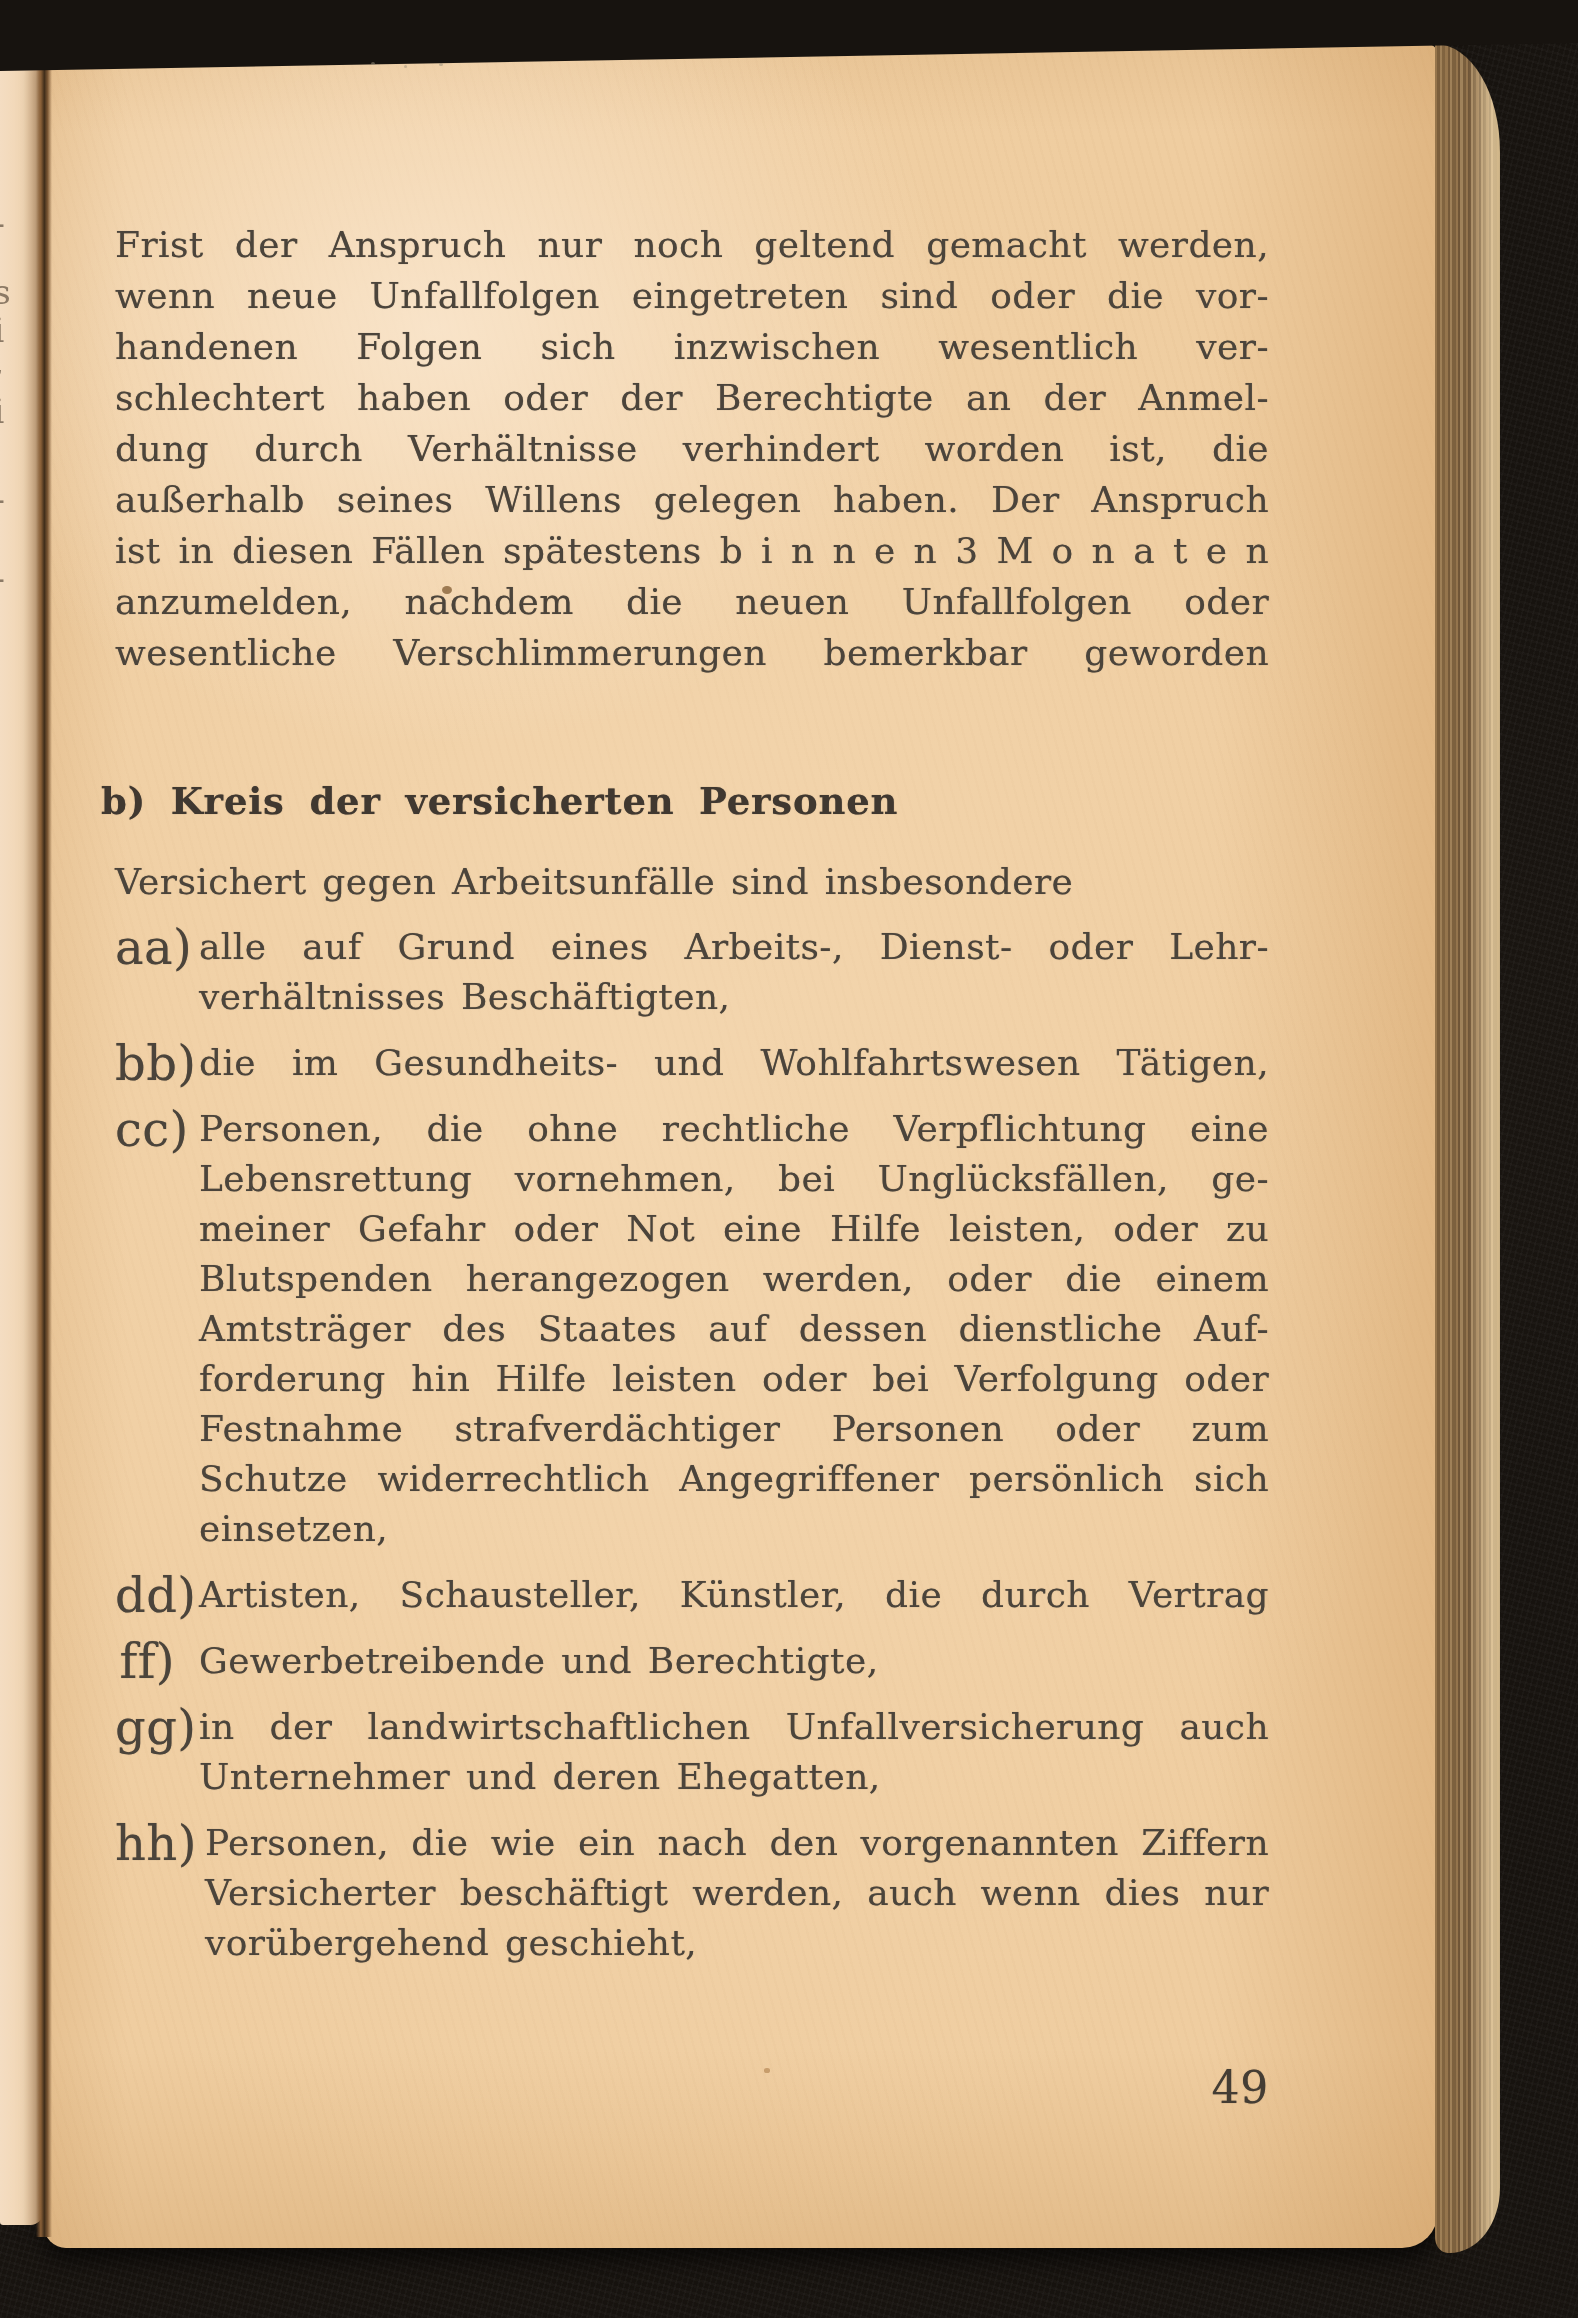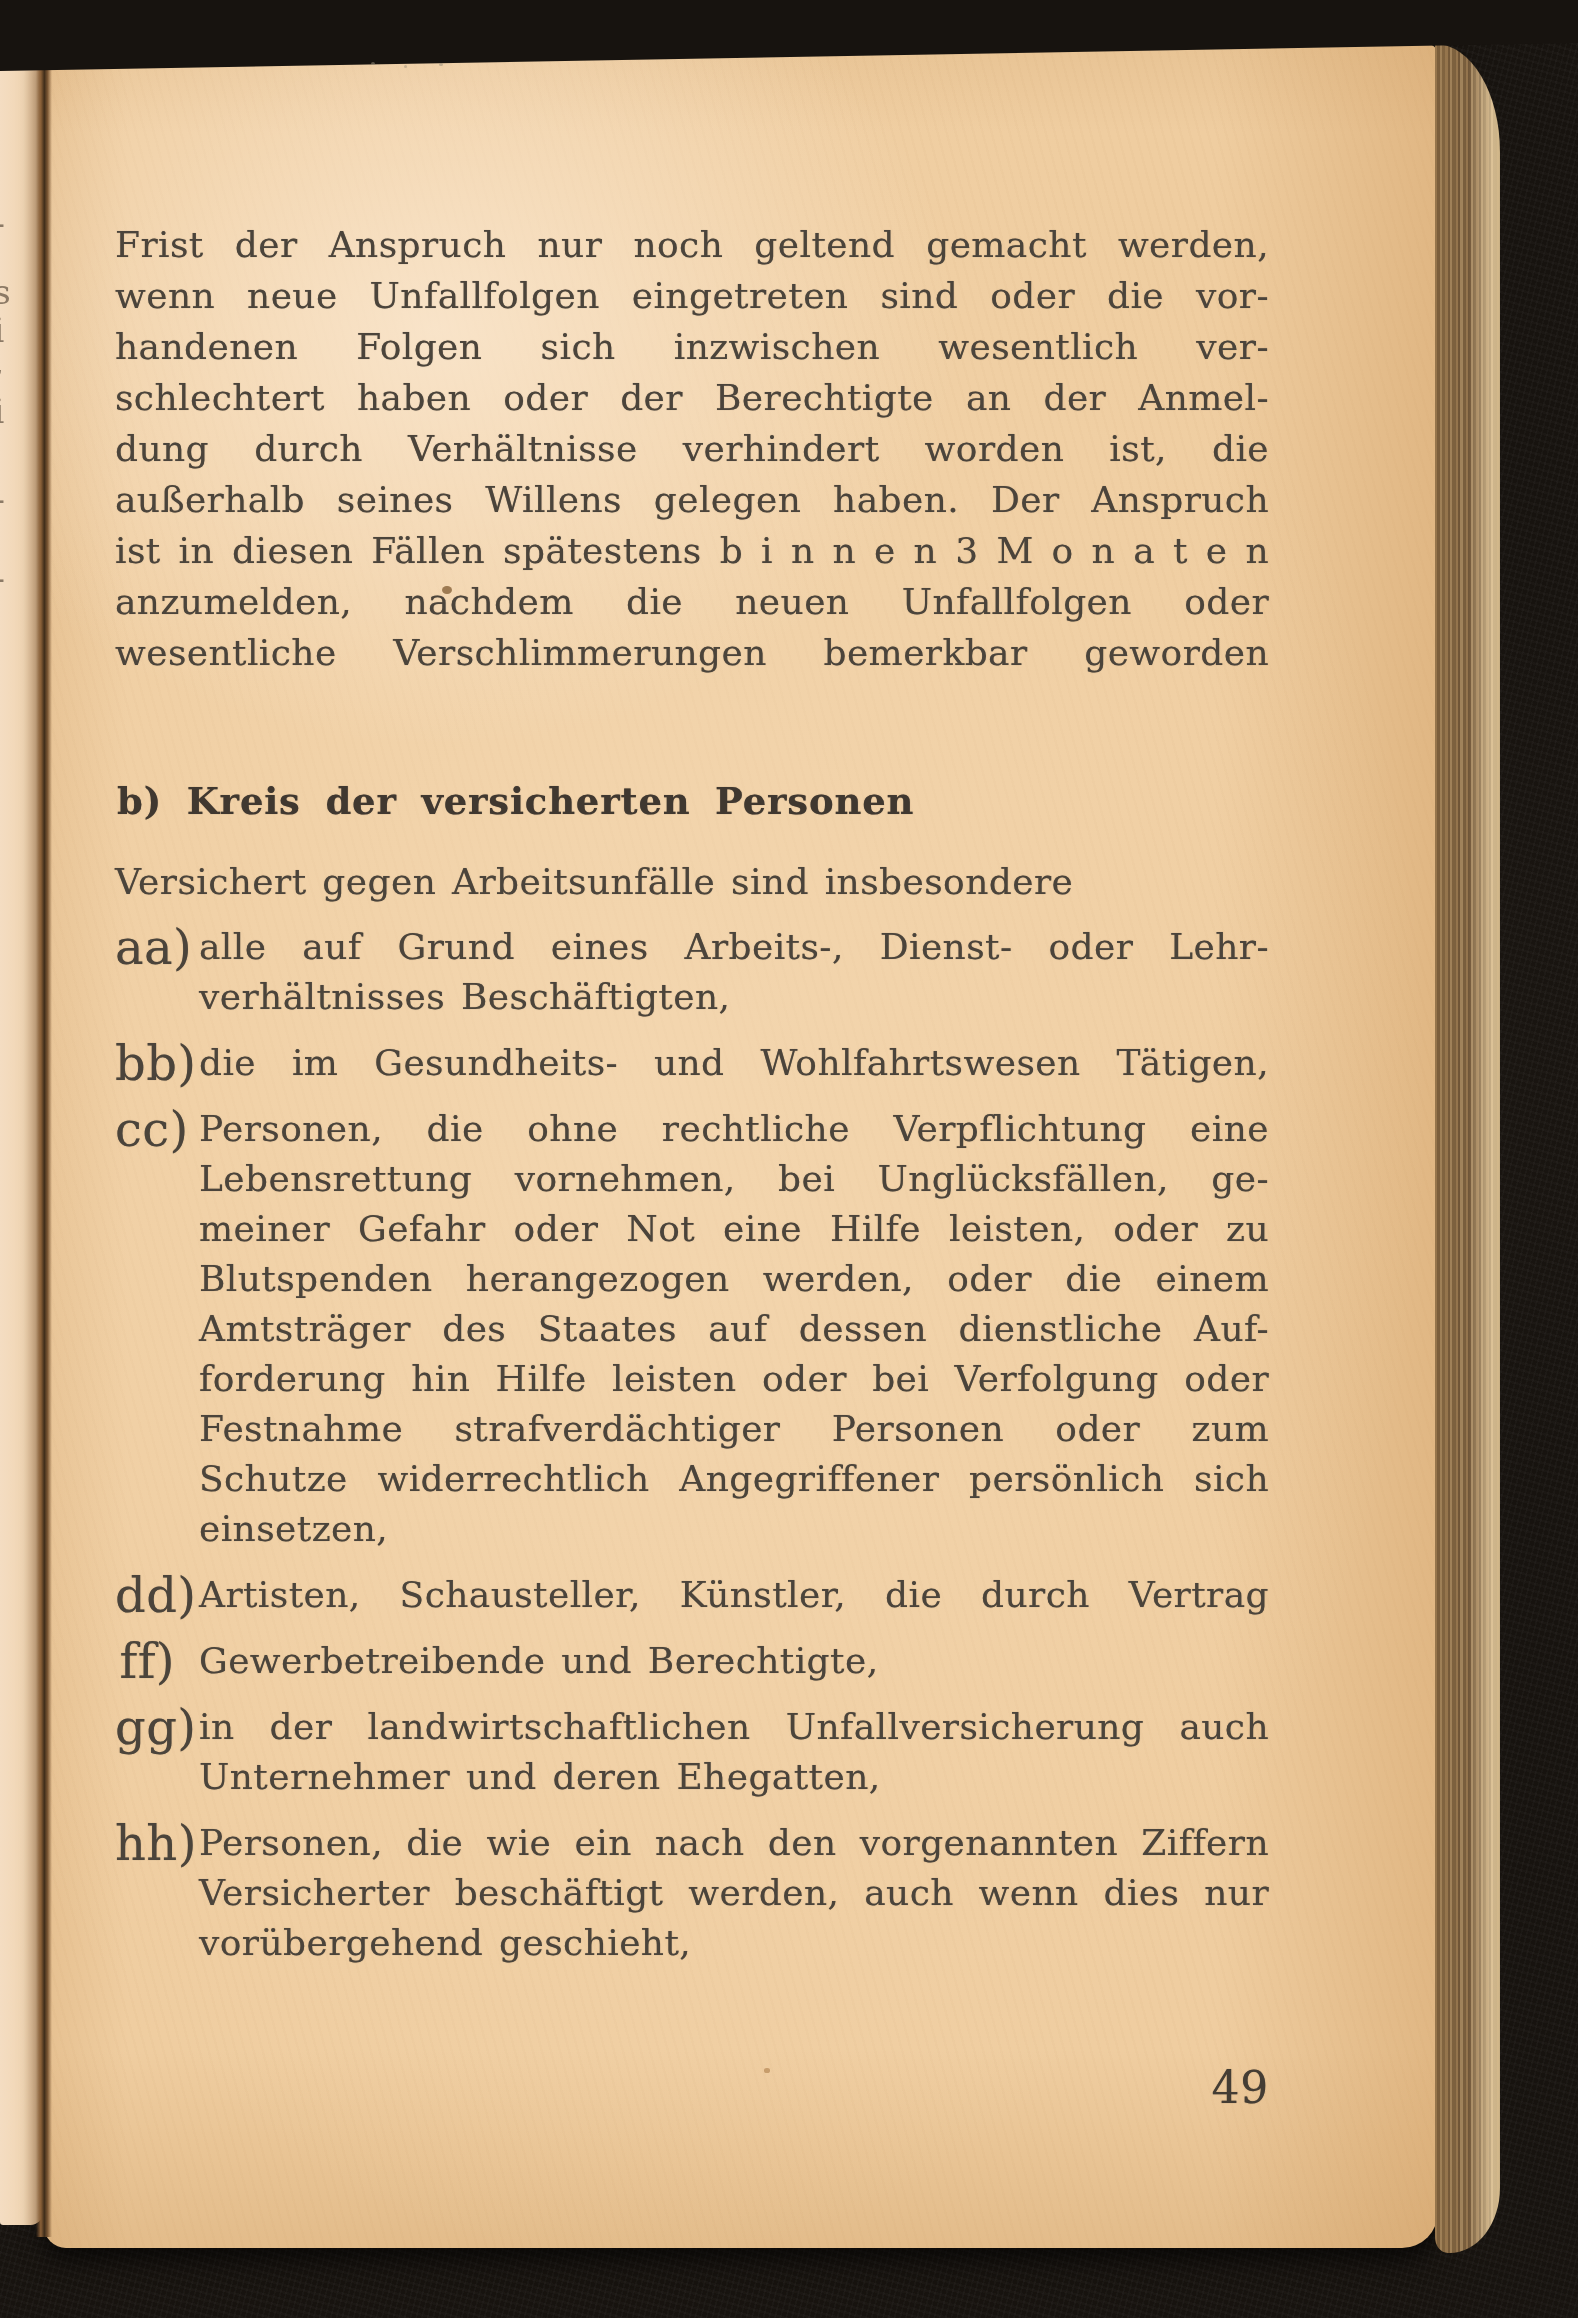--- a/index.html
+++ b/index.html
@@ -59,29 +59,29 @@
   
   .textlayer { position:absolute; left:0; top:0; width:1579px; height:2319px; z-index:6; color:#4b443b;border-radius:15px; }
   .line {
     font-size:36px; line-height:51px; word-spacing:4px; letter-spacing:0.4px;
     text-align:justify; text-align-last:justify;
     text-shadow:0 0 0.8px rgba(72,62,50,0.55);
   }
   .line.last { text-align-last:left; }
   .para { position:absolute; left:115px; width:1154px; }
   .heading {
-    position:absolute; left:117px; top:778px; font-size:37px; line-height:47px;
+    position:absolute; left:101px; top:778px; font-size:37px; line-height:47px;
     font-weight:bold; color:#403830; letter-spacing:0.8px; word-spacing:11px;
     text-shadow:0 0 0.8px rgba(60,50,40,0.6);
     text-align:center;
   }
   .intro { position:absolute; left:115px; top:856px; width:1154px; }
   .items { position:absolute; left:115px; top:922px; width:1154px; }
   .item { display:flex; margin-bottom:16px; }
-  .item:last-child { margin-bottom:0; }
+  .item:last-child { margin-bottom:0;gap:6px; }
   .item .item-label {
     flex:none; width:60px; text-align:right; font-size:48px; line-height:50px;
     letter-spacing:0.4px; text-shadow:0 0 0.8px rgba(72,62,50,0.55);
   }
   .item .item-body { flex:1; margin-left:24px; }
   .item .line { line-height:50px; }
   .page-number {
     position:absolute; left:115px; top:2068px; width:1154px; text-align:right;
     font-size:44px; line-height:39px; color:#443d34; letter-spacing:0.8px;
     text-shadow:0 0 0.8px rgba(60,52,42,0.6);

